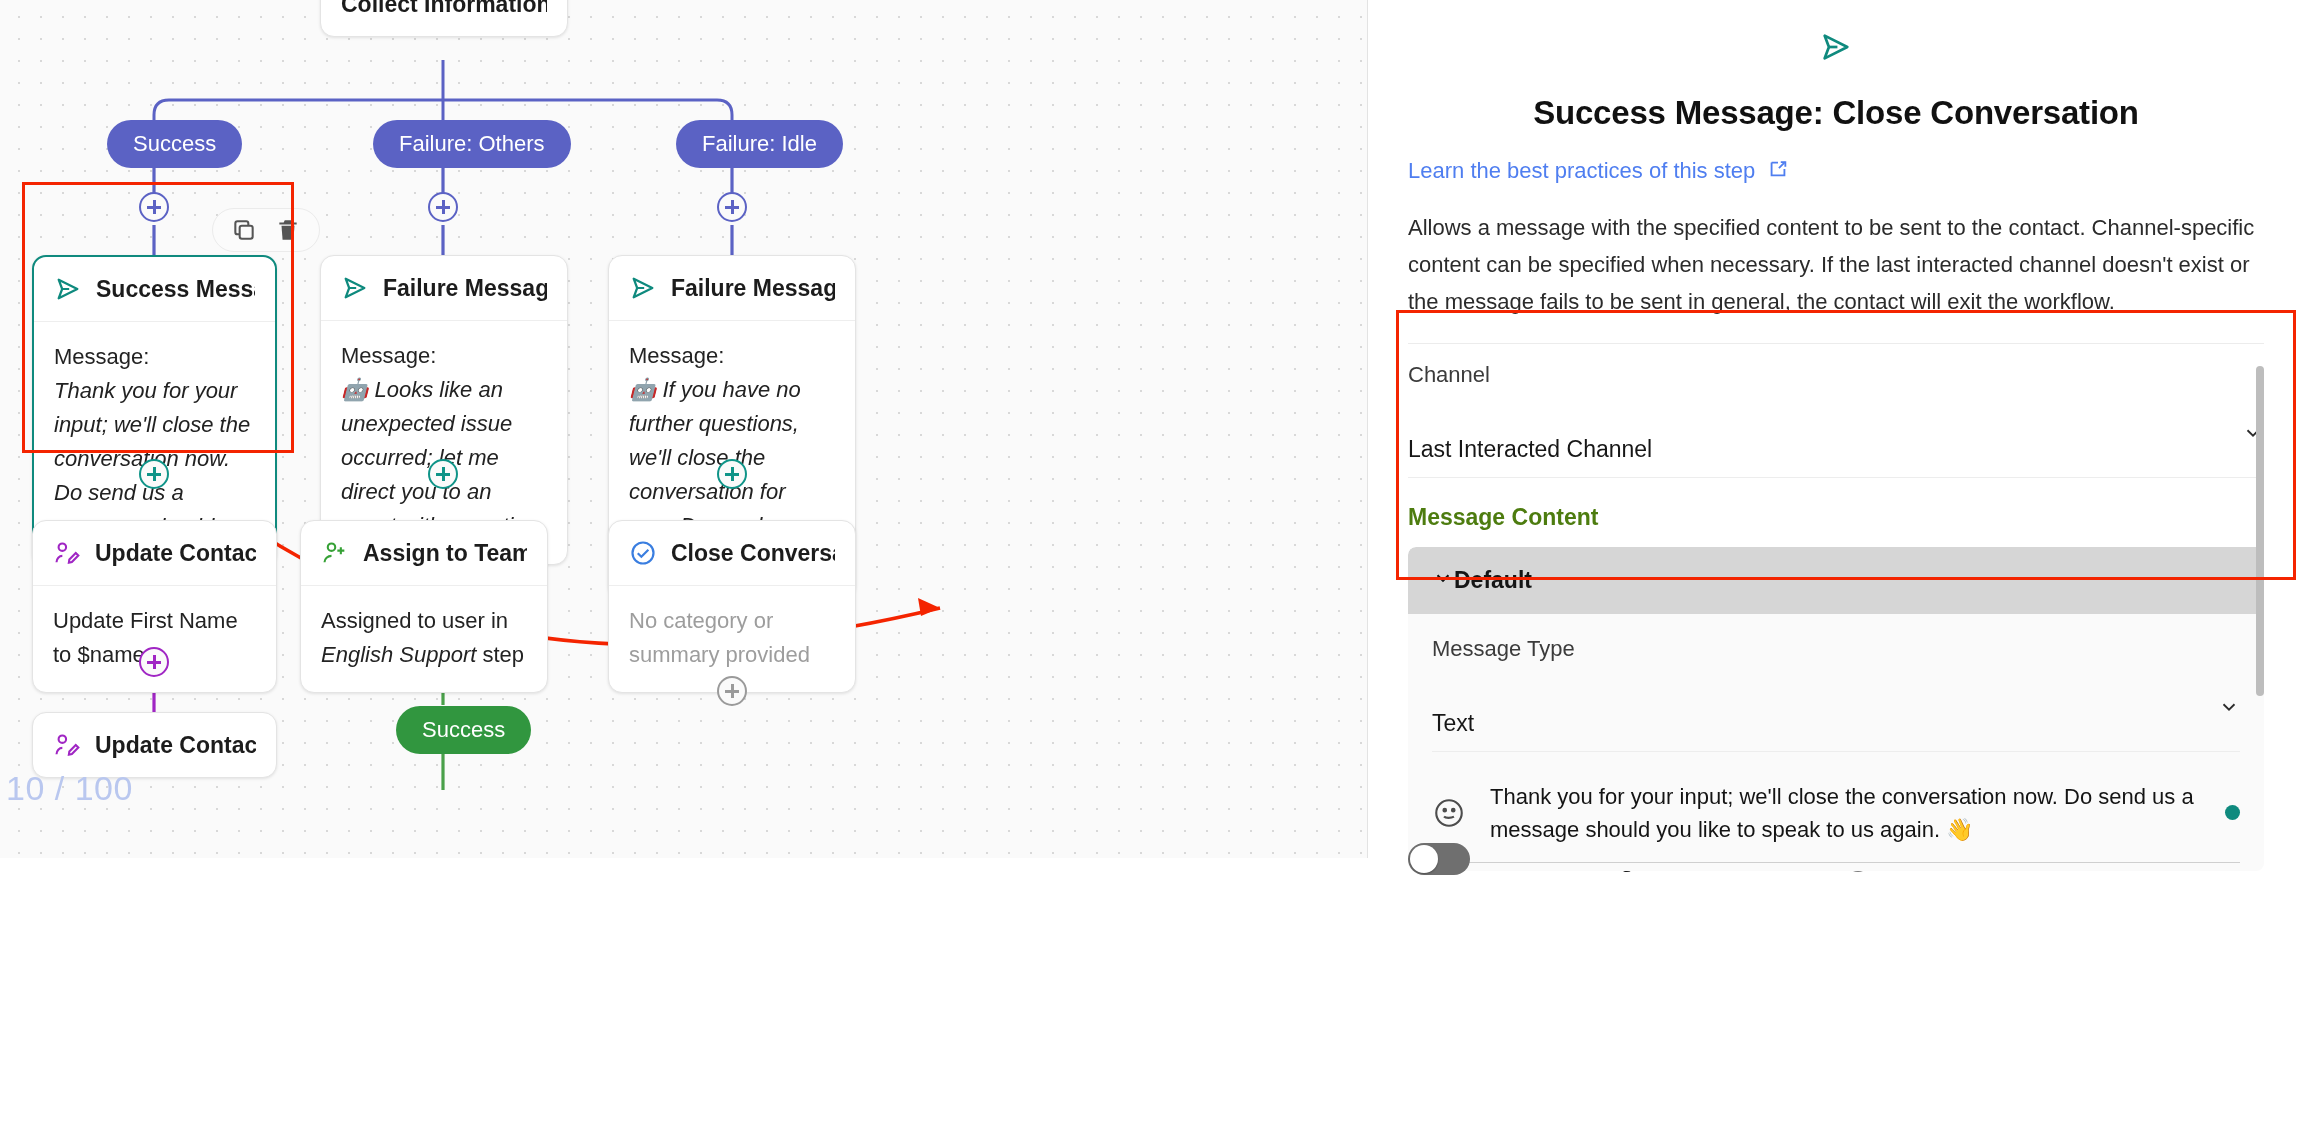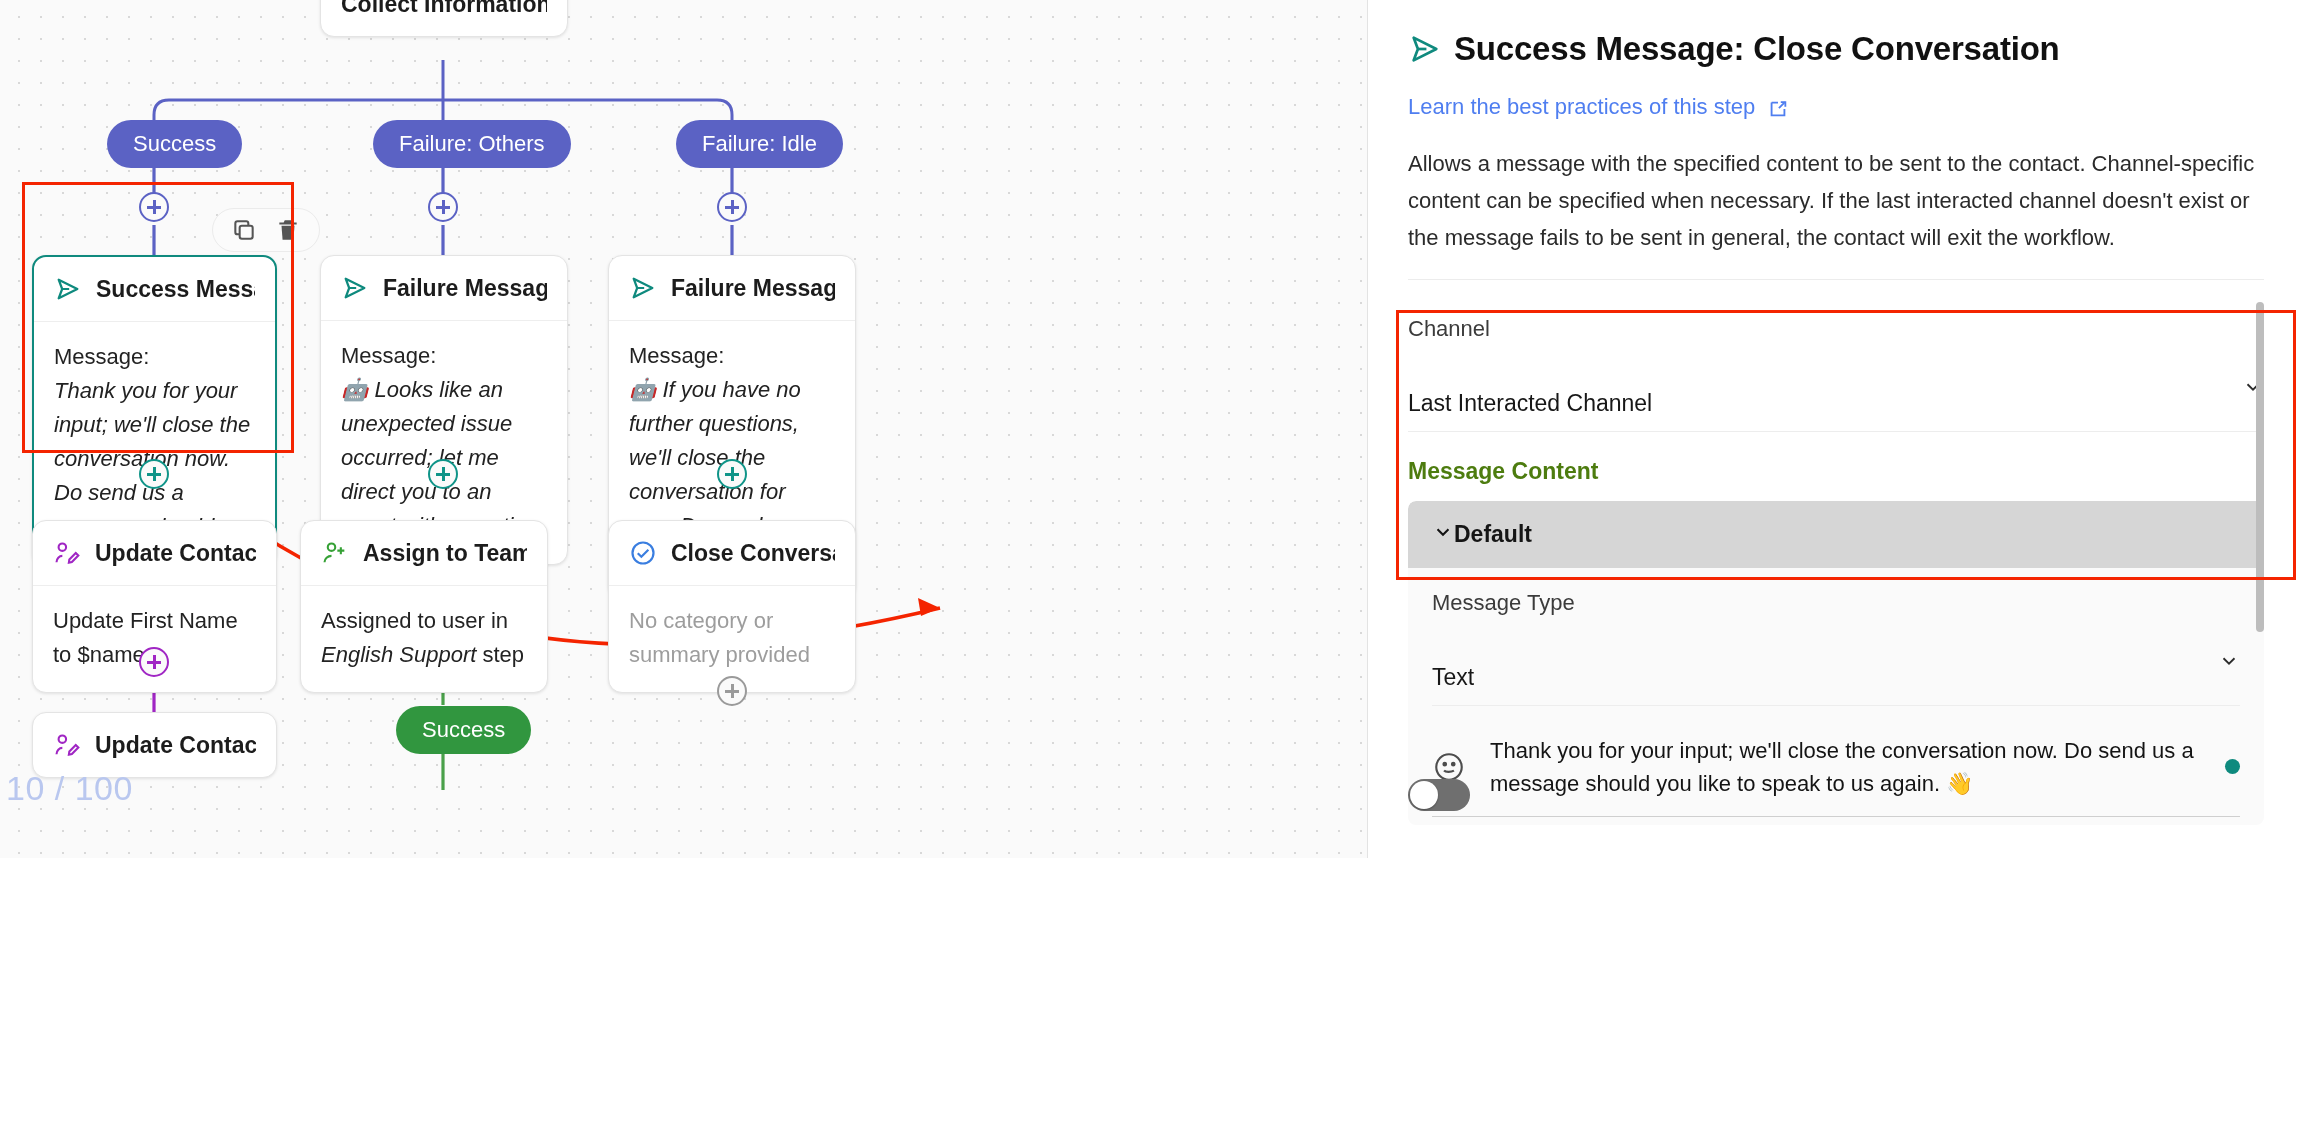--- a/index.html
+++ b/index.html
@@ -112,30 +112,30 @@
 
   
   .panel {
     position: relative;
     width: 936px; flex: 0 0 936px;
     height: 1122px;
     background: #fff;
     padding: 30px 40px 0 40px;
     overflow: hidden;
   }
-  .panel-title-row { display: flex; align-items: center; gap: 12px; margin-bottom: 26px; }
+  .panel-title-row { display: flex; align-items: center; gap: 30px; margin-bottom: 26px; flex-direction: column; }
   .panel-title { font-size: 33px; font-weight: 700; color: #111; letter-spacing: -.2px; }
-  .panel-link-row { display: flex; align-items: flex-end; gap: 12px; margin-bottom: 26px; }
+  .panel-link-row { display: flex; align-items: flex-start; gap: 12px; margin-bottom: 26px; }
   .panel-link { font-size: 22px; color: #4f7ef0; text-decoration: none; }
   .panel-desc { font-size: 22px; line-height: 1.68; color: #2b2b2b; margin-bottom: 22px; }
 
   .form-scroll {
     position: relative;
     border-top: 1px solid #ececec;
-    padding-top: 36px;
+    padding-top: 18px;
     max-height: 370px;
   }
   .field-label { font-size: 22px; color: #3b3b3b; margin-bottom: 16px; }
   .select-row {
     display: flex; align-items: center; justify-content: space-between;
     border-bottom: 1.2px solid #ededed;
     padding-bottom: 14px;
     margin-bottom: 26px;
   }
   .select-val { font-size: 23px; color: #171717; margin-top: 32px; }

